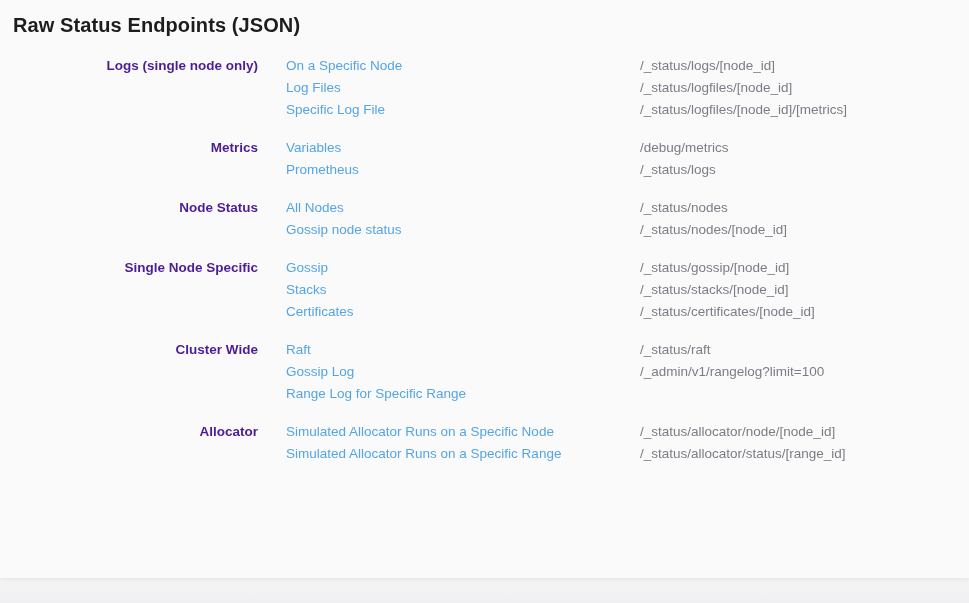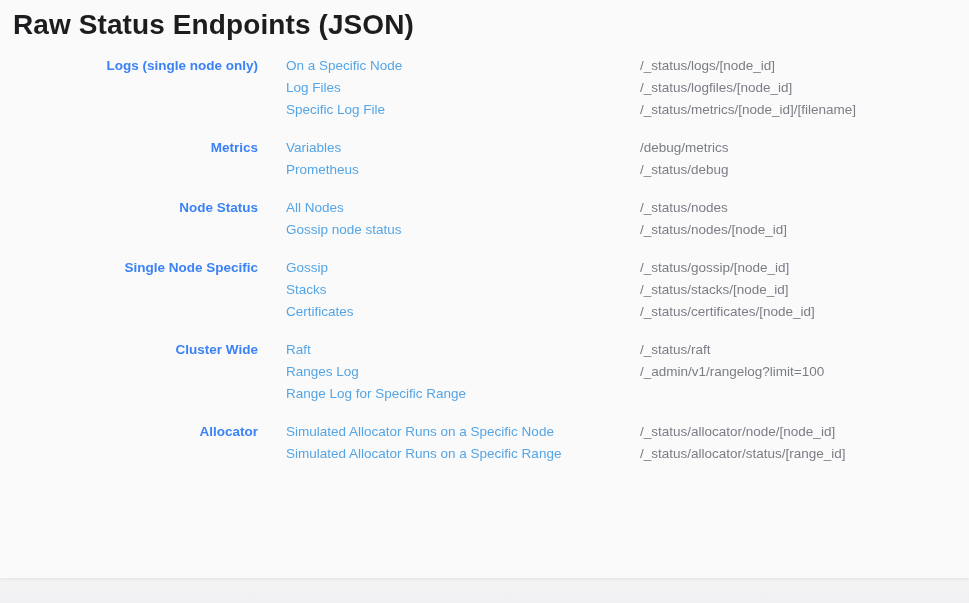--- a/index.html
+++ b/index.html
@@ -15,42 +15,42 @@
   .page {
     width: 969px;
     height: 578px;
     background: #fafafa;
     box-shadow: 0 1px 4px rgba(0,0,0,0.08);
     position: relative;
   }
   .page-title {
     margin: 0;
     padding: 12px 0 0 13px;
-    font-size: 28px;
+    font-size: 20px;
     line-height: 26px;
     font-weight: 700;
     color: #1d1d1f;
     letter-spacing: 0.1px;
   }
   .endpoint-table {
     margin-top: 17px;
   }
   .section {
     margin-bottom: 16px;
   }
   .row {
     display: grid;
     grid-template-columns: 258px 382px auto;
     height: 22px;
     line-height: 22px;
     font-size: 13.5px;
   }
   .cell.label {
     text-align: right;
-    color: #3b82f6;
+    color: #4c1d95;
     font-weight: 700;
     font-size: 13.5px;
     white-space: nowrap;
   }
   .cell.link {
     padding-left: 28px;
     color: #55a5e5;
     text-decoration: none;
     white-space: nowrap;
     cursor: pointer;
@@ -78,33 +78,33 @@
     <div class="cell path">/_status/logs/[node_id]</div>
   </div>
         <div class="row">
     <div class="cell label"></div>
     <a class="cell link" href="#">Log Files</a>
     <div class="cell path">/_status/logfiles/[node_id]</div>
   </div>
         <div class="row">
     <div class="cell label"></div>
     <a class="cell link" href="#">Specific Log File</a>
-    <div class="cell path">/_status/metrics/[node_id]/[filename]</div>
+    <div class="cell path">/_status/logfiles/[node_id]/[metrics]</div>
   </div>
       </div>
       <div class="section">
         <div class="row">
     <div class="cell label">Metrics</div>
     <a class="cell link" href="#">Variables</a>
     <div class="cell path">/debug/metrics</div>
   </div>
         <div class="row">
     <div class="cell label"></div>
     <a class="cell link" href="#">Prometheus</a>
-    <div class="cell path">/_status/debug</div>
+    <div class="cell path">/_status/logs</div>
   </div>
       </div>
       <div class="section">
         <div class="row">
     <div class="cell label">Node Status</div>
     <a class="cell link" href="#">All Nodes</a>
     <div class="cell path">/_status/nodes</div>
   </div>
         <div class="row">
     <div class="cell label"></div>
@@ -130,21 +130,21 @@
   </div>
       </div>
       <div class="section">
         <div class="row">
     <div class="cell label">Cluster Wide</div>
     <a class="cell link" href="#">Raft</a>
     <div class="cell path">/_status/raft</div>
   </div>
         <div class="row">
     <div class="cell label"></div>
-    <a class="cell link" href="#">Ranges Log</a>
+    <a class="cell link" href="#">Gossip Log</a>
     <div class="cell path">/_admin/v1/rangelog?limit=100</div>
   </div>
         <div class="row">
     <div class="cell label"></div>
     <a class="cell link" href="#">Range Log for Specific Range</a>
   </div>
       </div>
       <div class="section">
         <div class="row">
     <div class="cell label">Allocator</div>

